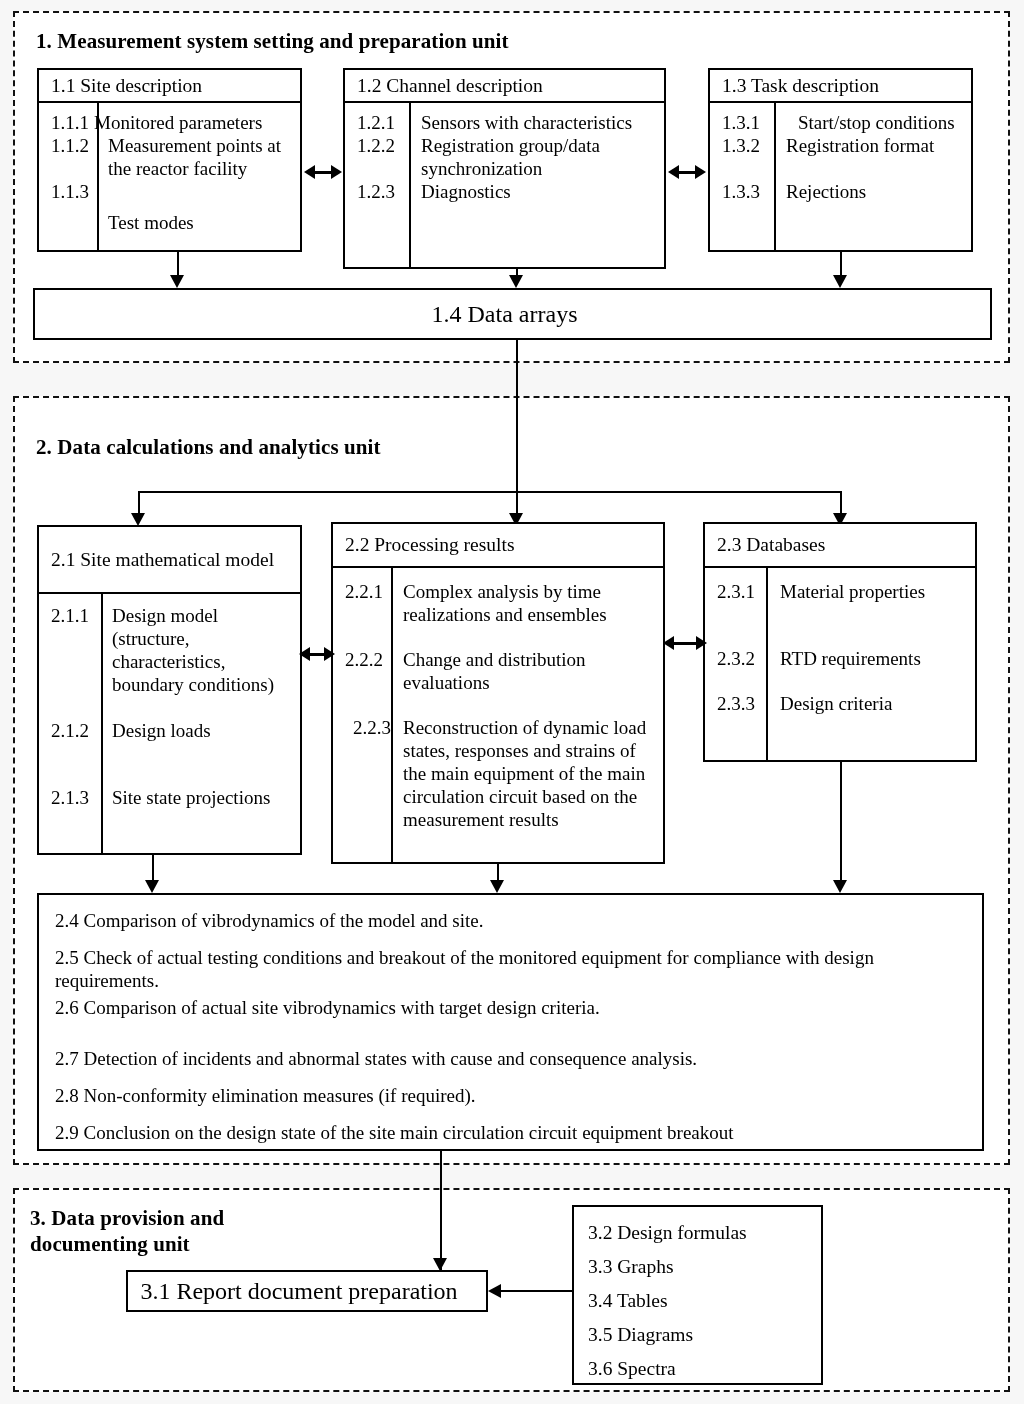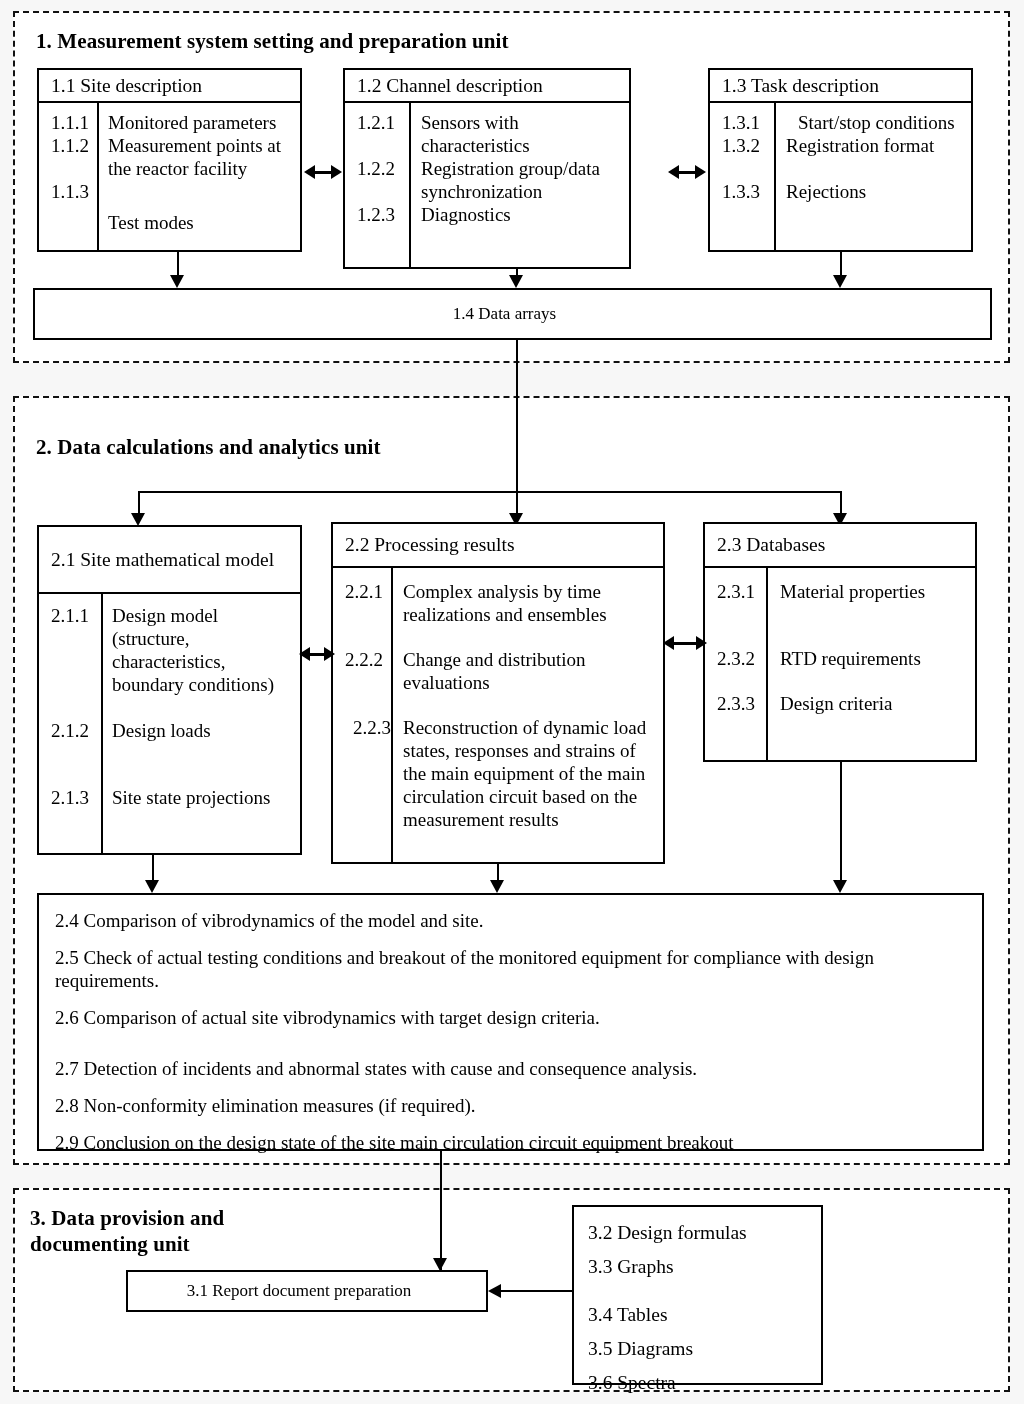--- a/index.html
+++ b/index.html
@@ -79,21 +79,21 @@
   .plainbox{
     position:absolute;
     border:2px solid #000;
     background:#fff;
     box-sizing:border-box;
   }
   .centertext{
     position:absolute;left:0;right:16px;top:50%;
     transform:translateY(-50%);
     text-align:center;
-    font-size:17px;
+    font-size:24px;
   }
 
   .para{
     font-size:19px;
     line-height:23px;
     margin:0;
   }
 
   .simple-line{
     font-size:19.5px;
@@ -131,36 +131,36 @@
 
   <div class="unit" style="left:13px;top:11px;width:997px;height:352px;"></div>
   <div class="unit-title" style="left:36px;top:28px;width:800px;">1. Measurement system setting and preparation unit</div>
 
   <div class="box" style="left:37px;top:68px;width:265px;height:184px;">
     <div class="box-head" style="height:33px;">1.1 Site description</div>
     <div class="box-body" style="top:33px;">
       <div class="divider" style="left:58px;"></div>
       <div class="rowlist" style="top:8px;">
         <div class="row">
-          <div class="num" style="width:58px;">1.1.1</div>
+          <div class="num" style="width:44px;">1.1.1</div>
           <div class="txt" style="padding-left:11px;padding-right:6px;">Monitored parameters</div>
         </div>
         <div class="row">
           <div class="num" style="width:58px;">1.1.2</div>
           <div class="txt" style="padding-left:11px;padding-right:6px;">Measurement points at the reactor facility</div>
         </div>
         <div class="row">
           <div class="num" style="width:58px;">1.1.3</div>
           <div class="txt" style="padding-left:11px;padding-right:6px;margin-top:31px;">Test modes</div>
         </div>
       </div>
     </div>
   </div>
 
-  <div class="box" style="left:343px;top:68px;width:288px;height:201px;">
+  <div class="box" style="left:343px;top:68px;width:323px;height:201px;">
     <div class="box-head" style="height:33px;">1.2 Channel description</div>
     <div class="box-body" style="top:33px;">
       <div class="divider" style="left:64px;"></div>
       <div class="rowlist" style="top:8px;">
         <div class="row">
           <div class="num" style="width:64px;">1.2.1</div>
           <div class="txt" style="padding-left:12px;padding-right:6px;">Sensors with characteristics</div>
         </div>
         <div class="row">
           <div class="num" style="width:64px;padding-left:12px;">1.2.2</div>
@@ -306,41 +306,41 @@
 
   <div class="vline" style="left:152px;top:855px;height:30px;"></div>
   <div class="arrow-down" style="left:145px;top:880px;"></div>
   <div class="vline" style="left:497px;top:864px;height:21px;"></div>
   <div class="arrow-down" style="left:490px;top:880px;"></div>
   <div class="vline" style="left:840px;top:762px;height:123px;"></div>
   <div class="arrow-down" style="left:833px;top:880px;"></div>
 
   <div class="plainbox" style="left:37px;top:893px;width:947px;height:258px;padding:14px 16px 0 16px;">
     <p class="para" style="margin-bottom:14px;">2.4 Comparison of vibrodynamics of the model and site.</p>
-    <p class="para" style="margin-bottom:14px;">2.5 Check of actual testing conditions and breakout of the monitored equipment for compliance with design requirements.</p>
+    <p class="para" style="margin-bottom:4px;">2.5 Check of actual testing conditions and breakout of the monitored equipment for compliance with design requirements.</p>
     <p class="para" style="margin-bottom:28px;">2.6 Comparison of actual site vibrodynamics with target design criteria.</p>
     <p class="para" style="margin-bottom:14px;">2.7 Detection of incidents and abnormal states with cause and consequence analysis.</p>
     <p class="para" style="margin-bottom:14px;">2.8 Non-conformity elimination measures (if required).</p>
     <p class="para" style="margin-bottom:0;">2.9 Conclusion on the design state of the site main circulation circuit equipment breakout</p>
   </div>
 
   <div class="unit" style="left:13px;top:1188px;width:997px;height:204px;"></div>
   <div class="unit-title" style="left:30px;top:1205px;width:290px;">3. Data provision and
 documenting unit</div>
 
   <div class="vline" style="left:440px;top:1151px;height:119px;"></div>
   <div class="arrow-down" style="left:433px;top:1258px;"></div>
 
   <div class="plainbox" style="left:126px;top:1270px;width:362px;height:42px;">
     <div class="centertext">3.1 Report document preparation</div>
   </div>
 
   <div class="plainbox" style="left:572px;top:1205px;width:251px;height:180px;padding:14px 0 0 14px;">
     <div class="simple-line" style="margin-bottom:11px;">3.2 Design formulas</div>
-    <div class="simple-line" style="margin-bottom:25px;">3.3 Graphs</div>
+    <div class="simple-line" style="margin-bottom:11px;">3.3 Graphs</div>
     <div class="simple-line" style="margin-bottom:11px;">3.4 Tables</div>
     <div class="simple-line" style="margin-bottom:11px;">3.5 Diagrams</div>
     <div class="simple-line" style="margin-bottom:0;">3.6 Spectra</div>
   </div>
 
   <div class="hline" style="left:501px;top:1290px;width:72px;"></div>
   <div class="arrow-left" style="left:488px;top:1284px;"></div>
 
 </div>
 

